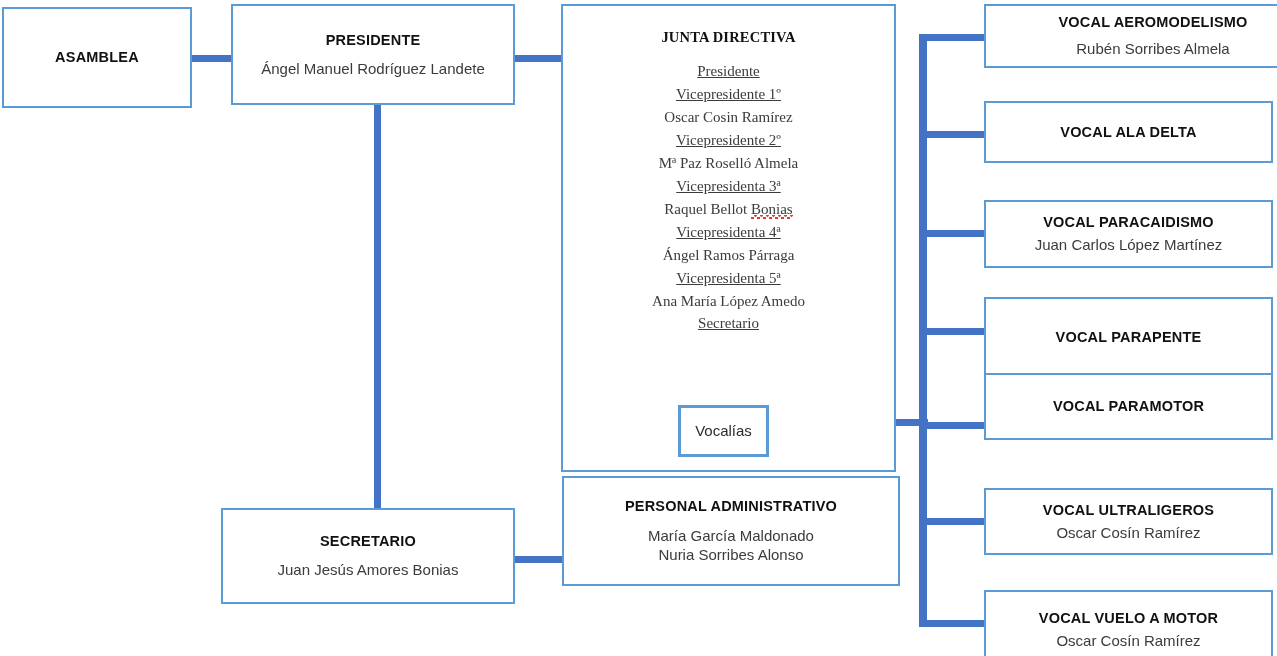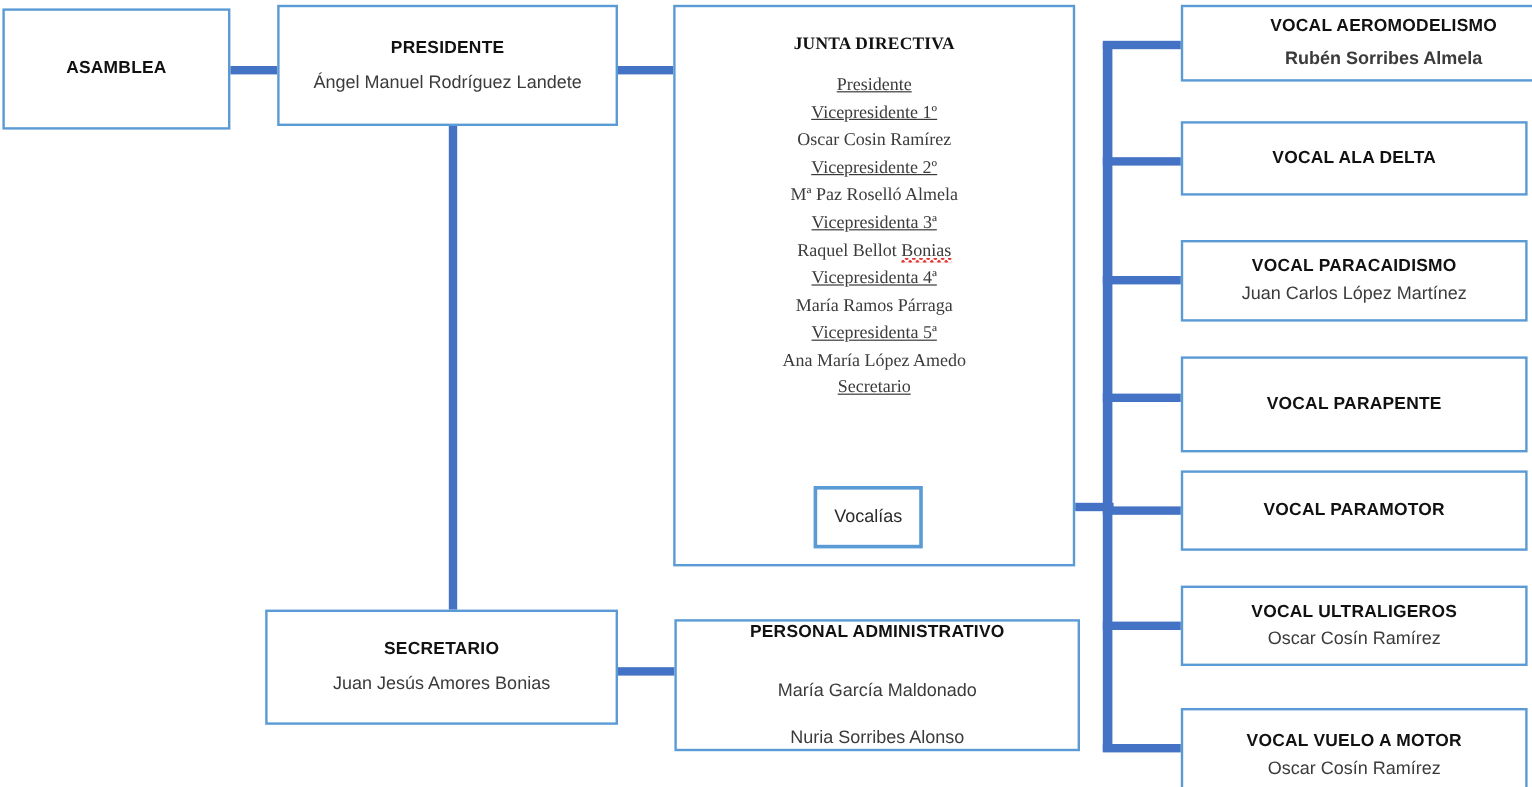--- a/index.html
+++ b/index.html
@@ -148,53 +148,53 @@
     <div class="title">JUNTA DIRECTIVA</div>
     <div class="jd-list" id="jd-list">
         <div class="role">Presidente</div>
         <div class="role">Vicepresidente 1º</div>
         <div class="person">Oscar Cosin Ramírez</div>
         <div class="role">Vicepresidente 2º</div>
         <div class="person">Mª Paz Roselló Almela</div>
         <div class="role">Vicepresidenta 3ª</div>
         <div class="person">Raquel Bellot <span class="misspell">Bonias</span></div>
         <div class="role">Vicepresidenta 4ª</div>
-        <div class="person">María Ramos Párraga</div>
+        <div class="person">Ángel Ramos Párraga</div>
         <div class="role">Vicepresidenta 5ª</div>
         <div class="person">Ana María López Amedo</div>
         <div class="role">Secretario</div>
       </div>
   </div>
 
   <div class="node" id="vocalias" style="left:678px; top:405px; width:91px; height:52px;">
     <div class="name">Vocalías</div>
   </div>
 
-  <div class="node" id="personal" style="left:562px; top:516px; width:338px; height:110px;justify-content:space-between;">
+  <div class="node" id="personal" style="left:562px; top:476px; width:338px; height:110px;">
     <div class="title">PERSONAL ADMINISTRATIVO</div>
     <div class="name">María García Maldonado</div>
     <div class="name">Nuria Sorribes Alonso</div>
   </div>
 
   <div id="vocales-col">
       <div class="node" style="left: 984px; width: 338px; top: 4px; height: 64px;">
         <div class="title">VOCAL AEROMODELISMO</div>
-        <div class="name" style="margin-top: 8px; font-weight: bold;">Rubén Sorribes Almela</div>
+        <div class="name" style="margin-top: 8px;">Rubén Sorribes Almela</div>
       </div>
       <div class="node" style="left: 984px; width: 289px; top: 101px; height: 62px;">
         <div class="title">VOCAL ALA DELTA</div>
       </div>
       <div class="node" style="left: 984px; width: 289px; top: 200px; height: 68px;">
         <div class="title">VOCAL PARACAIDISMO</div>
         <div class="name" style="margin-top: 4px;">Juan Carlos López Martínez</div>
       </div>
       <div class="node" style="left: 984px; width: 289px; top: 297px; height: 80px;">
         <div class="title">VOCAL PARAPENTE</div>
       </div>
-      <div class="node" style="left: 984px; width: 289px; top: 392px; height: 67px;">
+      <div class="node" style="left: 984px; width: 289px; top: 373px; height: 67px;">
         <div class="title">VOCAL PARAMOTOR</div>
       </div>
       <div class="node" style="left: 984px; width: 289px; top: 488px; height: 67px;">
         <div class="title">VOCAL ULTRALIGEROS</div>
         <div class="name" style="margin-top: 4px;">Oscar Cosín Ramírez</div>
       </div>
       <div class="node" style="left: 984px; width: 289px; top: 590px; height: 80px;">
         <div class="title">VOCAL VUELO A MOTOR</div>
         <div class="name" style="margin-top: 4px;">Oscar Cosín Ramírez</div>
       </div>

